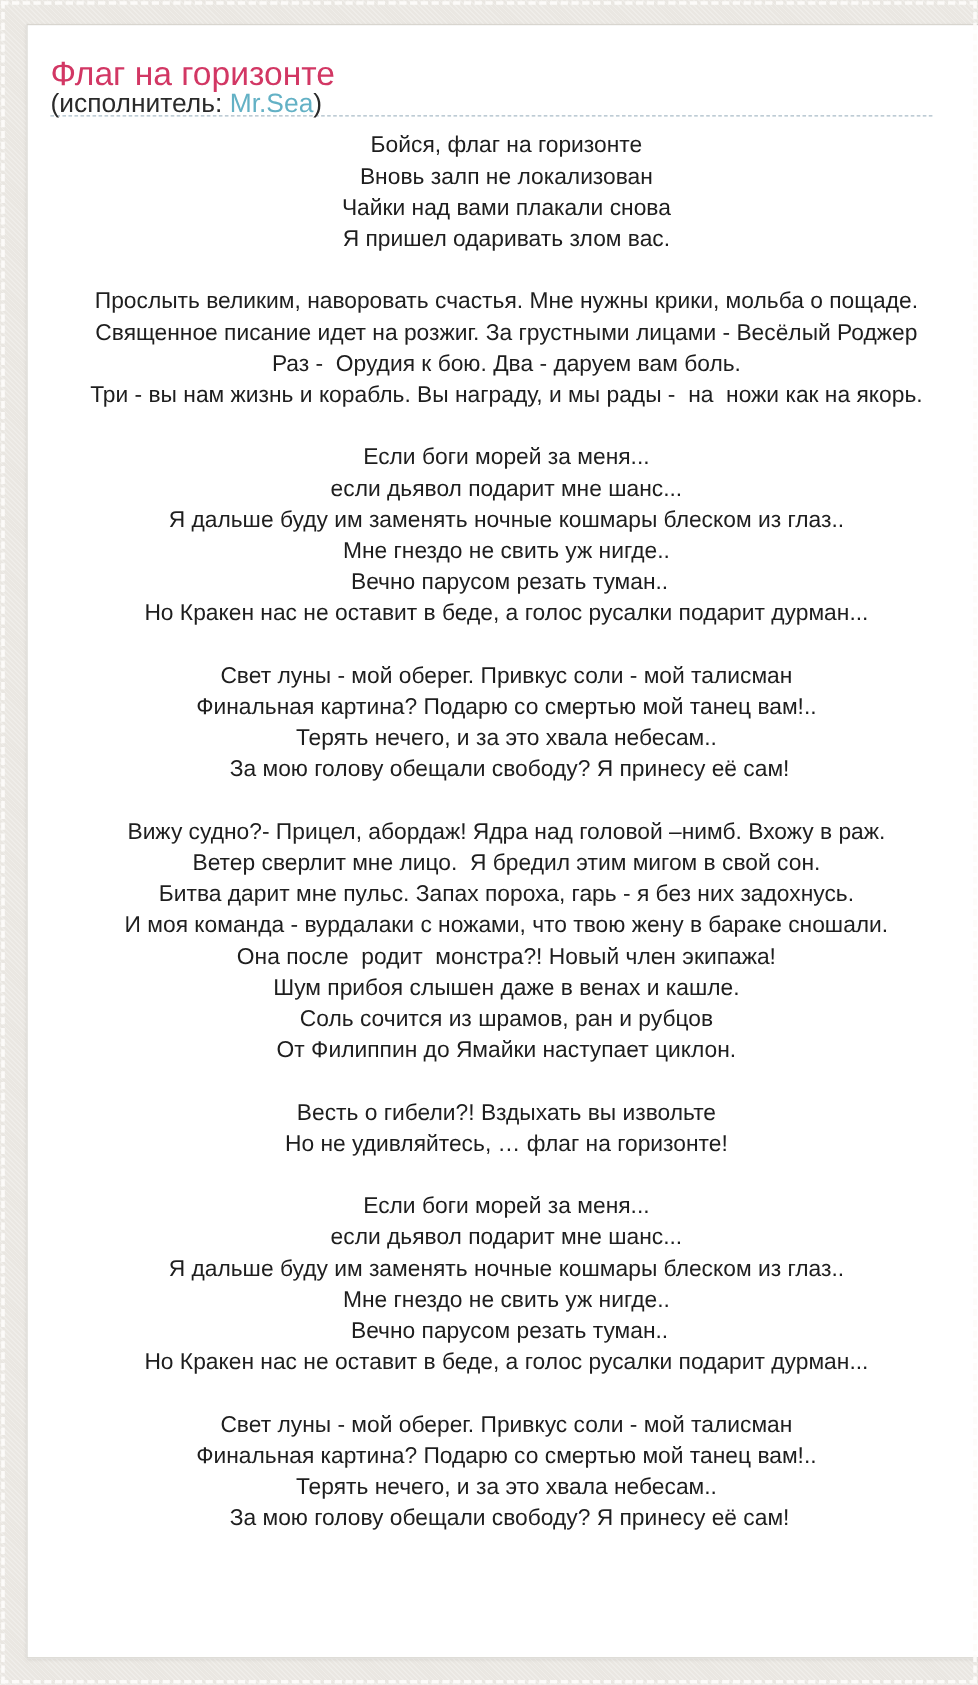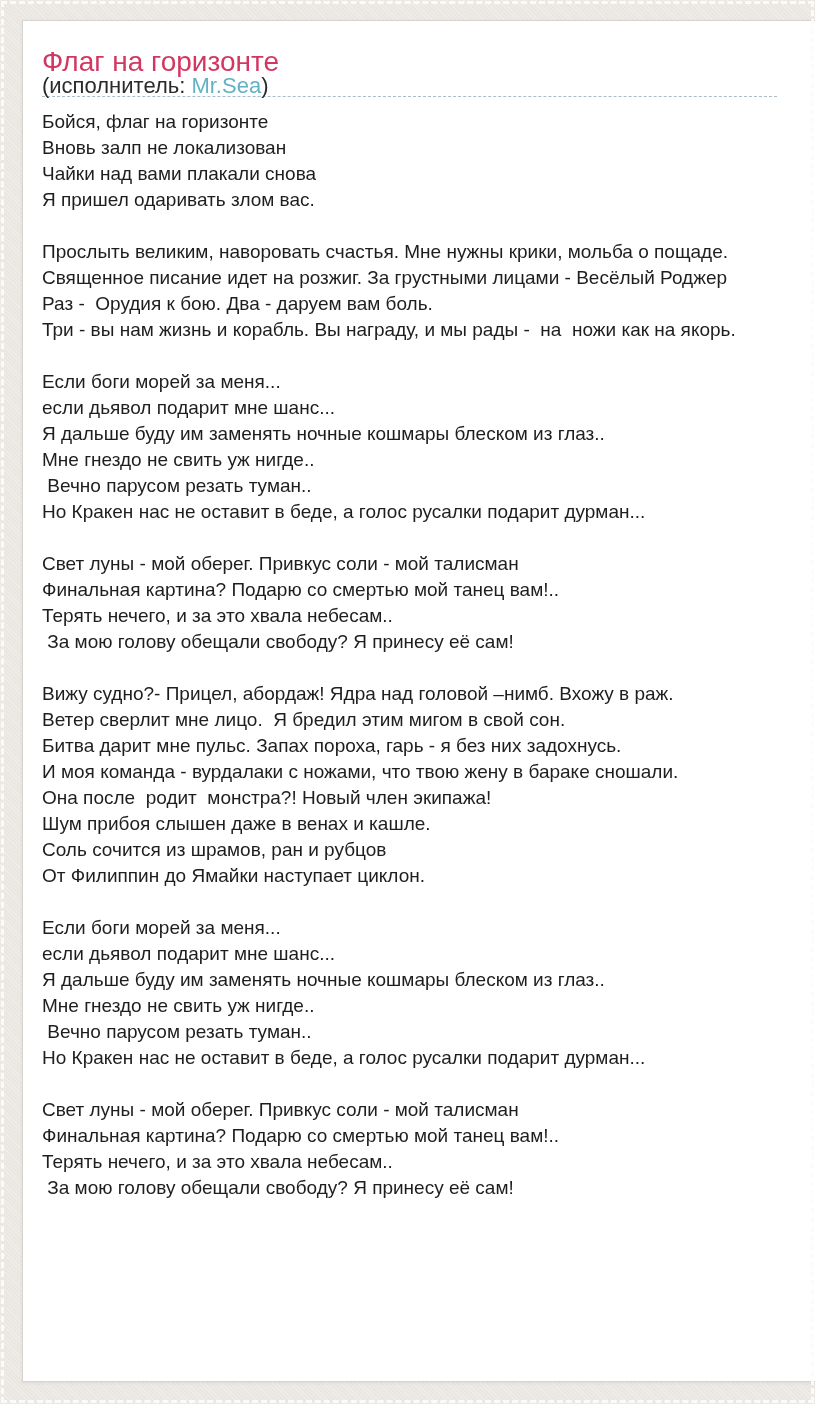--- a/index.html
+++ b/index.html
@@ -62,20 +62,21 @@
   .lyrics {
     margin-top: 12px;
     font-size: 19px;
     line-height: 26px;
     color: #1e1e1e;
     white-space: pre;
     width: 760px;
   }
   .stanza {
     margin: 0 0 26px 0;
+    text-align: center;
   }
   .logo {
     position: absolute;
     right: 8px;
     bottom: 2px;
     text-align: right;
     line-height: 1;
     cursor: pointer;
     background: #fff;
     padding-left: 6px;
@@ -126,21 +127,22 @@
 Но Кракен нас не оставит в беде, а голос русалки подарит дурман...</p><p class="stanza">Свет луны - мой оберег. Привкус соли - мой талисман
 Финальная картина? Подарю со смертью мой танец вам!..
 Терять нечего, и за это хвала небесам..
  За мою голову обещали свободу? Я принесу её сам!</p><p class="stanza">Вижу судно?- Прицел, абордаж! Ядра над головой –нимб. Вхожу в раж.
 Ветер сверлит мне лицо.  Я бредил этим мигом в свой сон.
 Битва дарит мне пульс. Запах пороха, гарь - я без них задохнусь.
 И моя команда - вурдалаки с ножами, что твою жену в бараке сношали.
 Она после  родит  монстра?! Новый член экипажа!
 Шум прибоя слышен даже в венах и кашле.
 Соль сочится из шрамов, ран и рубцов
-От Филиппин до Ямайки наступает циклон.</p><p class="stanza">Если боги морей за меня...
+От Филиппин до Ямайки наступает циклон.</p><p class="stanza">Весть о гибели?! Вздыхать вы извольте
+Но не удивляйтесь, … флаг на горизонте!</p><p class="stanza">Если боги морей за меня...
 если дьявол подарит мне шанс...
 Я дальше буду им заменять ночные кошмары блеском из глаз..
 Мне гнездо не свить уж нигде..
  Вечно парусом резать туман..
 Но Кракен нас не оставит в беде, а голос русалки подарит дурман...</p><p class="stanza">Свет луны - мой оберег. Привкус соли - мой талисман
 Финальная картина? Подарю со смертью мой танец вам!..
 Терять нечего, и за это хвала небесам..
  За мою голову обещали свободу? Я принесу её сам!</p></div>
 
 </div>

